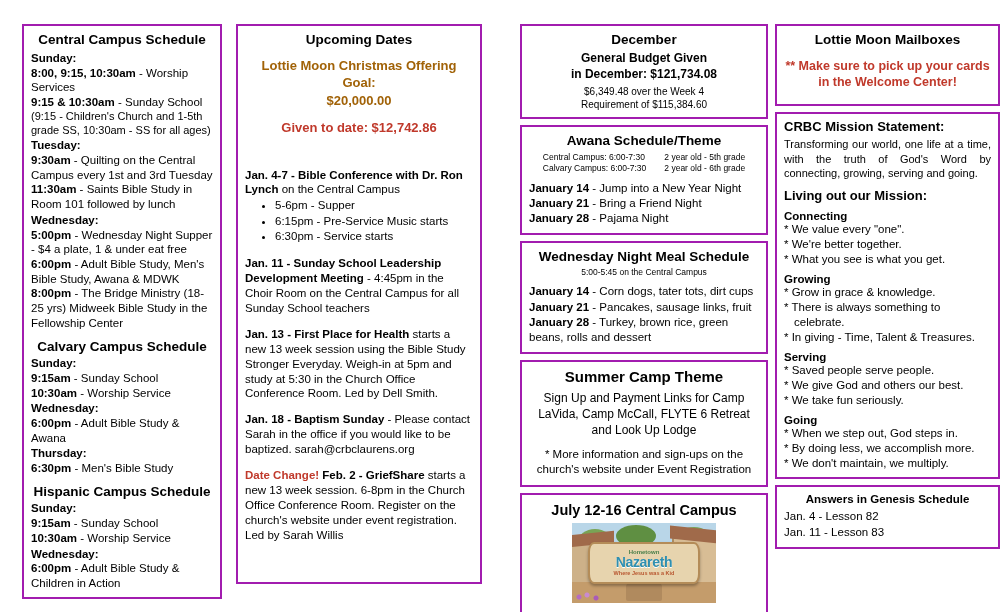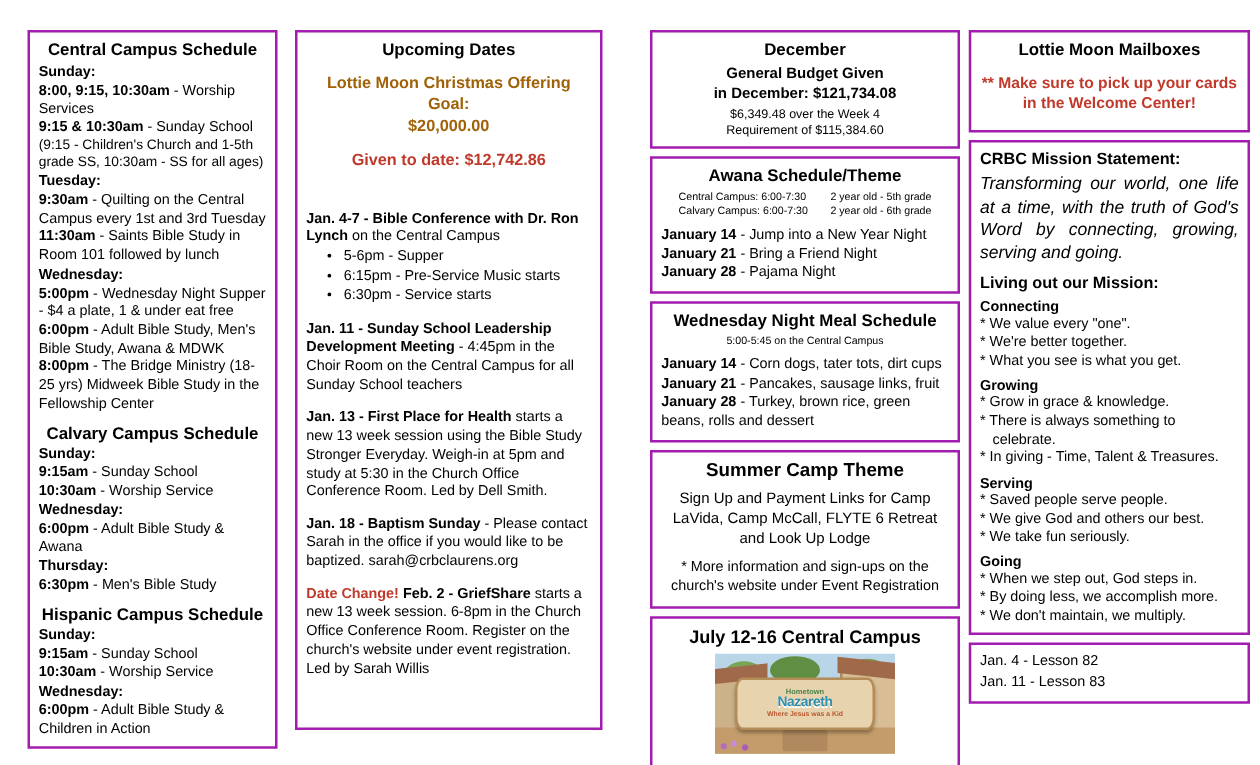--- a/index.html
+++ b/index.html
@@ -153,25 +153,24 @@
     margin: 5px 0 0 0;
   }
   .camp-note {
     text-align: center;
     font-size: 11.5px;
     line-height: 1.3;
     margin: 8px 0 2px 0;
   }
 
   .mission-body {
-    font-size: 14px;
+    font-size: 11px;
     line-height: 1.3;
     text-align: justify;
     margin-bottom: 4px;
-    font-style: italic;
   }
   .mv-head {
     font-weight: bold;
     font-size: 11.5px;
     margin: 7px 0 0 0;
   }
   .mv-item {
     font-size: 11.5px;
     line-height: 1.28;
     padding-left: 10px;
@@ -208,21 +207,21 @@
   .vbs .sign {
     position:absolute; left:50%; top:24%; transform:translateX(-50%);
     width:112px; height:42px;
     background:#e7d4ae;
     border:2px solid #b48c58;
     border-radius:6px / 10px;
     box-shadow: 0 2px 3px rgba(0,0,0,.3);
     display:flex; flex-direction:column; align-items:center; justify-content:center;
   }
   .vbs .sign .l1 { font-size:6px; color:#4a7f4a; font-weight:bold; line-height:1; margin-bottom:0px; }
-  .vbs .sign .l2 { font-size:11px; color:#2f8fb0; font-weight:bold; line-height:1; letter-spacing:-0.3px; text-shadow: 0 1px 0 #fff; }
+  .vbs .sign .l2 { font-size:14px; color:#2f8fb0; font-weight:bold; line-height:1; letter-spacing:-0.3px; text-shadow: 0 1px 0 #fff; }
   .vbs .sign .l3 { font-size:5.5px; color:#b8562f; font-weight:bold; line-height:1; margin-top:2px; }
   .vbs .flowers { position:absolute; left:4px; bottom:2px; width:28px; height:10px; background:
      radial-gradient(circle at 3px 6px, #b56cc0 2px, transparent 3px),
      radial-gradient(circle at 11px 4px, #c98ad1 2px, transparent 3px),
      radial-gradient(circle at 20px 7px, #a95bb8 2px, transparent 3px); }
 </style>
 </head>
 <body>
 
 <div id="page">
@@ -426,19 +425,20 @@
 
       <div>
         <div class="mv-head">Going</div>
         <div class="mv-item">* When we step out, God steps in.</div>
         <div class="mv-item">* By doing less, we accomplish more.</div>
         <div class="mv-item">* We don't maintain, we multiply.</div>
       </div>
     </div>
 
     <div class="panel flush">
+      <div class="h-small-center">Answers in Genesis Schedule</div>
       <div class="aig-line">Jan. 4 - Lesson 82</div>
       <div class="aig-line">Jan. 11 - Lesson 83</div>
     </div>
 
   </div>
 
 </div>
 
 </body></html>

